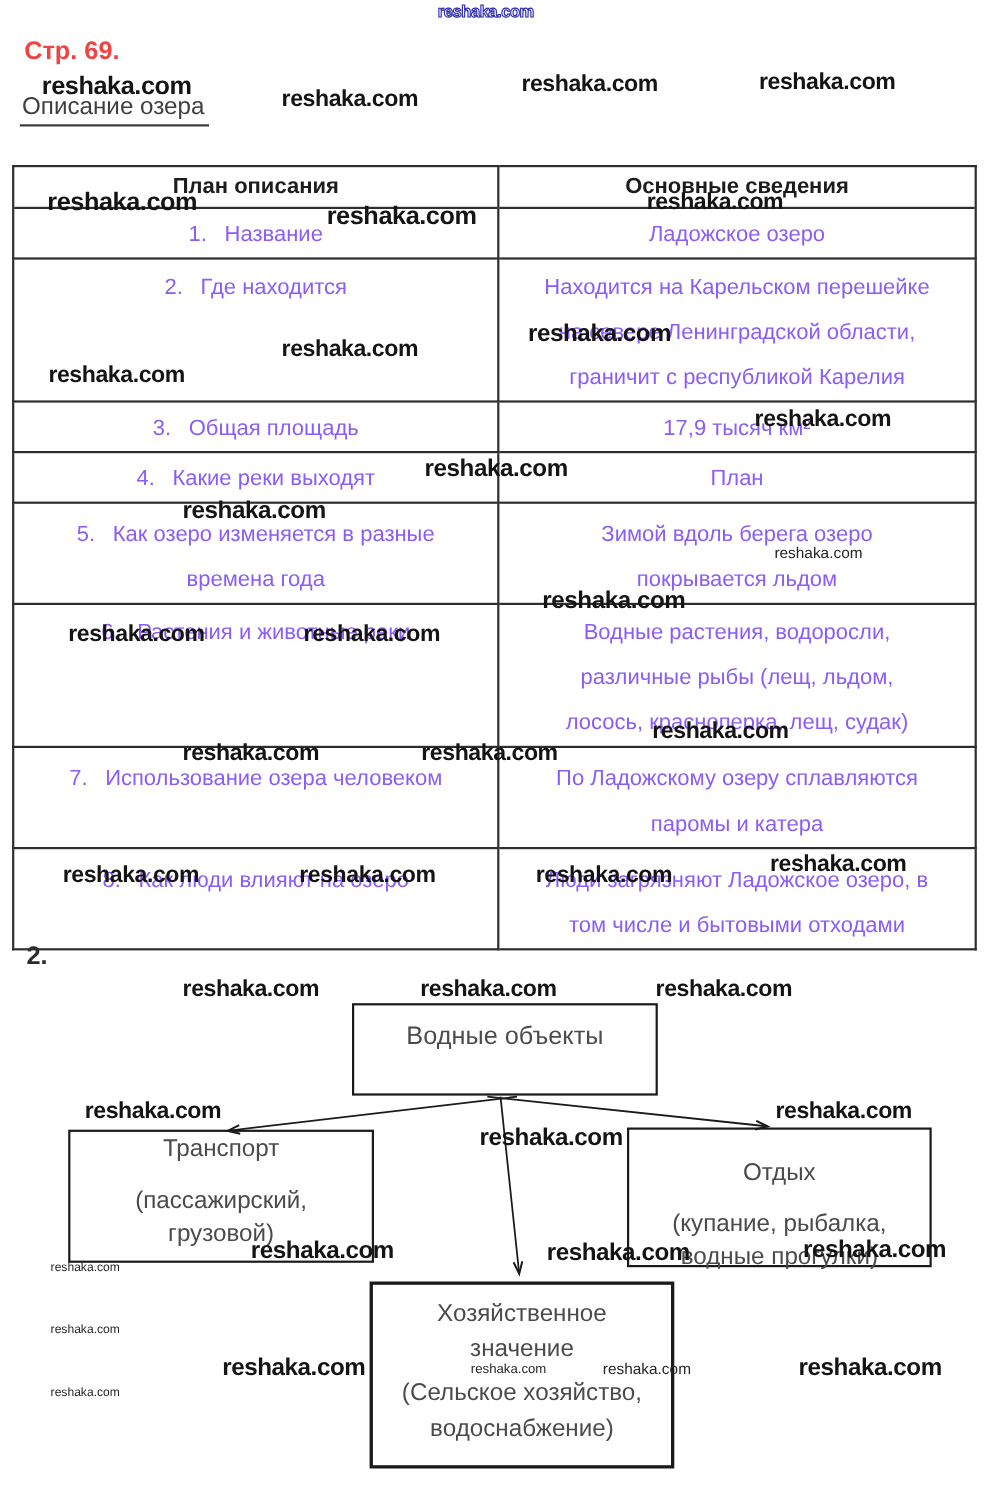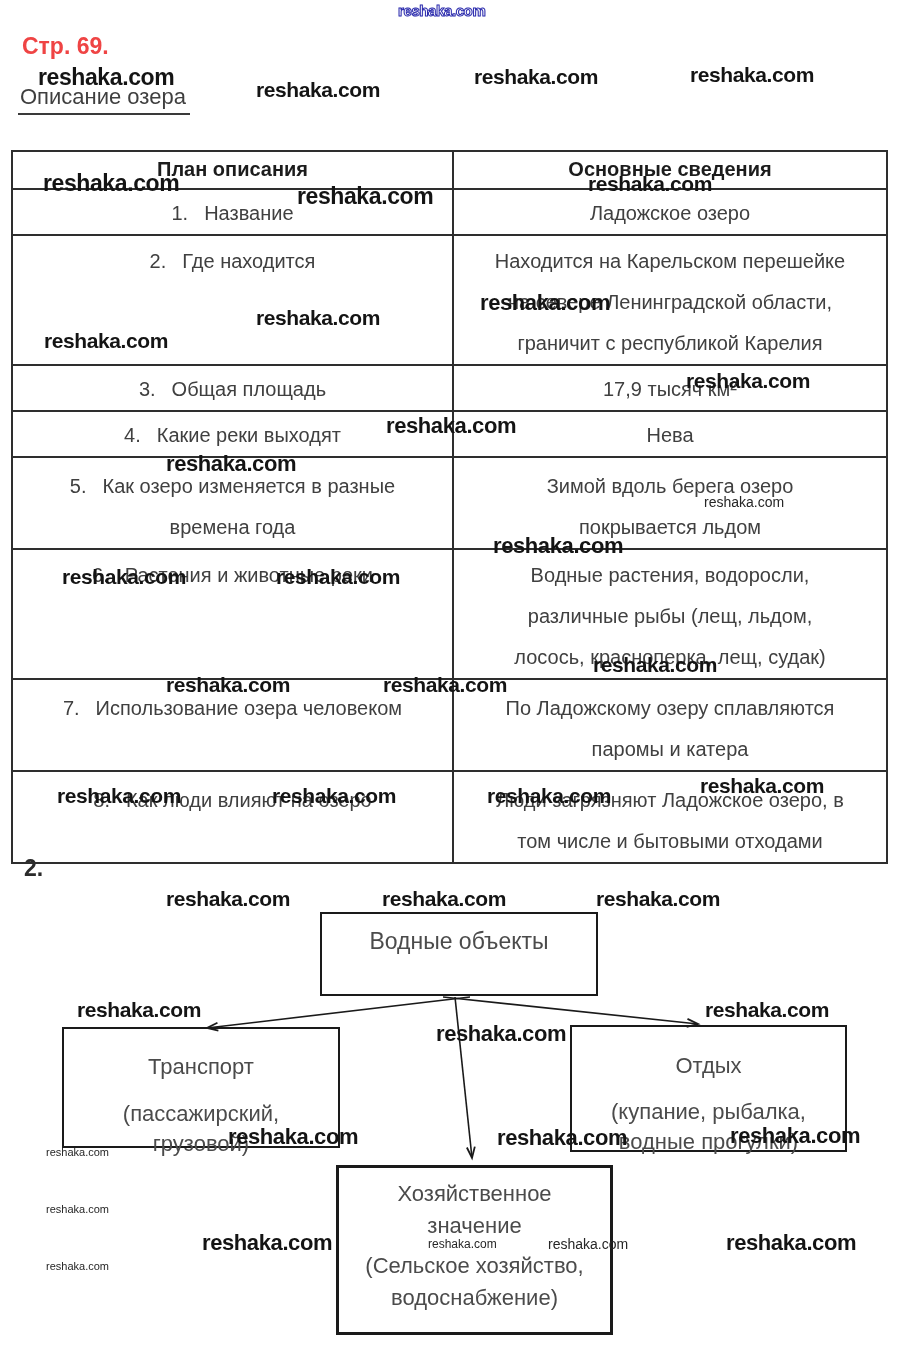--- a/index.html
+++ b/index.html
@@ -19,37 +19,37 @@
                  border-bottom:2px solid #3a3a3a;padding:0 4px 3px 2px;}
   .section2-label{position:absolute;left:24px;top:855px;font-size:23px;font-weight:700;color:#2b2b2b;}
 
   
   table.lake{position:absolute;left:11px;top:150px;width:877px;border-collapse:collapse;
              table-layout:fixed;z-index:1;}
   table.lake th,table.lake td{border:2px solid #2e2e2e;vertical-align:top;text-align:center;
              padding:3px 6px 0 6px;overflow:hidden;}
   table.lake thead th{border-bottom-width:1px;font-size:20px;font-weight:700;color:#1c1c1c;
              padding-top:6px;}
-  table.lake td{font-size:20px;color:#404040;}
+  table.lake td{font-size:20px;color:#8b5cf6;}
   .line{line-height:41px;white-space:nowrap;}
   .num{margin-right:16px;}
   tr.hr{height:38px;} tr.r1{height:39px;} tr.r2{height:120px;} tr.r3{height:41px;}
   tr.r4{height:40px;} tr.r5{height:82px;} tr.r6{height:118px;} tr.r7{height:79px;} tr.r8{height:83px;}
   tr.r2 td,tr.r6 td{padding-top:5px;}
   tr.r5 td,tr.r7 td,tr.r8 td{padding-top:8px;}
 
   
   .dbox{position:absolute;border:2px solid #1a1a1a;background:transparent;color:#4b4b4b;
         text-align:center;z-index:2;box-sizing:border-box;}
   .dbox .box-title{font-size:22px;line-height:30px;}
   .dbox .box-sub{font-size:22px;line-height:30px;}
   #box-root{left:320px;top:912px;width:278px;height:84px;display:flex;align-items:center;
             justify-content:center;padding-bottom:26px;}
   #box-root .box-title{font-size:23px;}
-  #box-left{left:62px;top:1027px;width:278px;height:121px;padding-top:23px;}
+  #box-left{left:62px;top:1027px;width:278px;height:121px;padding-top:0;}
   #box-left .box-title{margin-bottom:17px;}
   #box-right{left:570px;top:1025px;width:277px;height:127px;padding-top:24px;}
   #box-right .box-title{margin-bottom:16px;}
   #box-bottom{left:336px;top:1165px;width:277px;height:170px;border-width:3px;padding-top:10px;}
   #box-bottom .box-title{line-height:32px;}
   #box-bottom .box-sub{margin-top:8px;line-height:32px;}
 
   svg.arrows{position:absolute;left:0;top:0;z-index:4;pointer-events:none;}
   svg.arrows line{stroke:#1a1a1a;stroke-width:1.6;}
 </style>
@@ -97,21 +97,21 @@
           </td>
         <td>
             <div class="line">17,9 тысяч км²</div>
           </td>
       </tr>
       <tr class="r4">
         <td>
             <div class="line"><span class="num">4.</span><span>Какие реки выходят</span></div>
           </td>
         <td>
-            <div class="line">Нева</div>
+            <div class="line">План</div>
           </td>
       </tr>
       <tr class="r5">
         <td>
           <div class="line"><span class="num">5.</span><span>Как озеро изменяется в разные</span></div>
           <div class="line">времена года</div>
         </td>
         <td>
           <div class="line">Зимой вдоль берега озеро</div>
           <div class="line">покрывается льдом</div>

